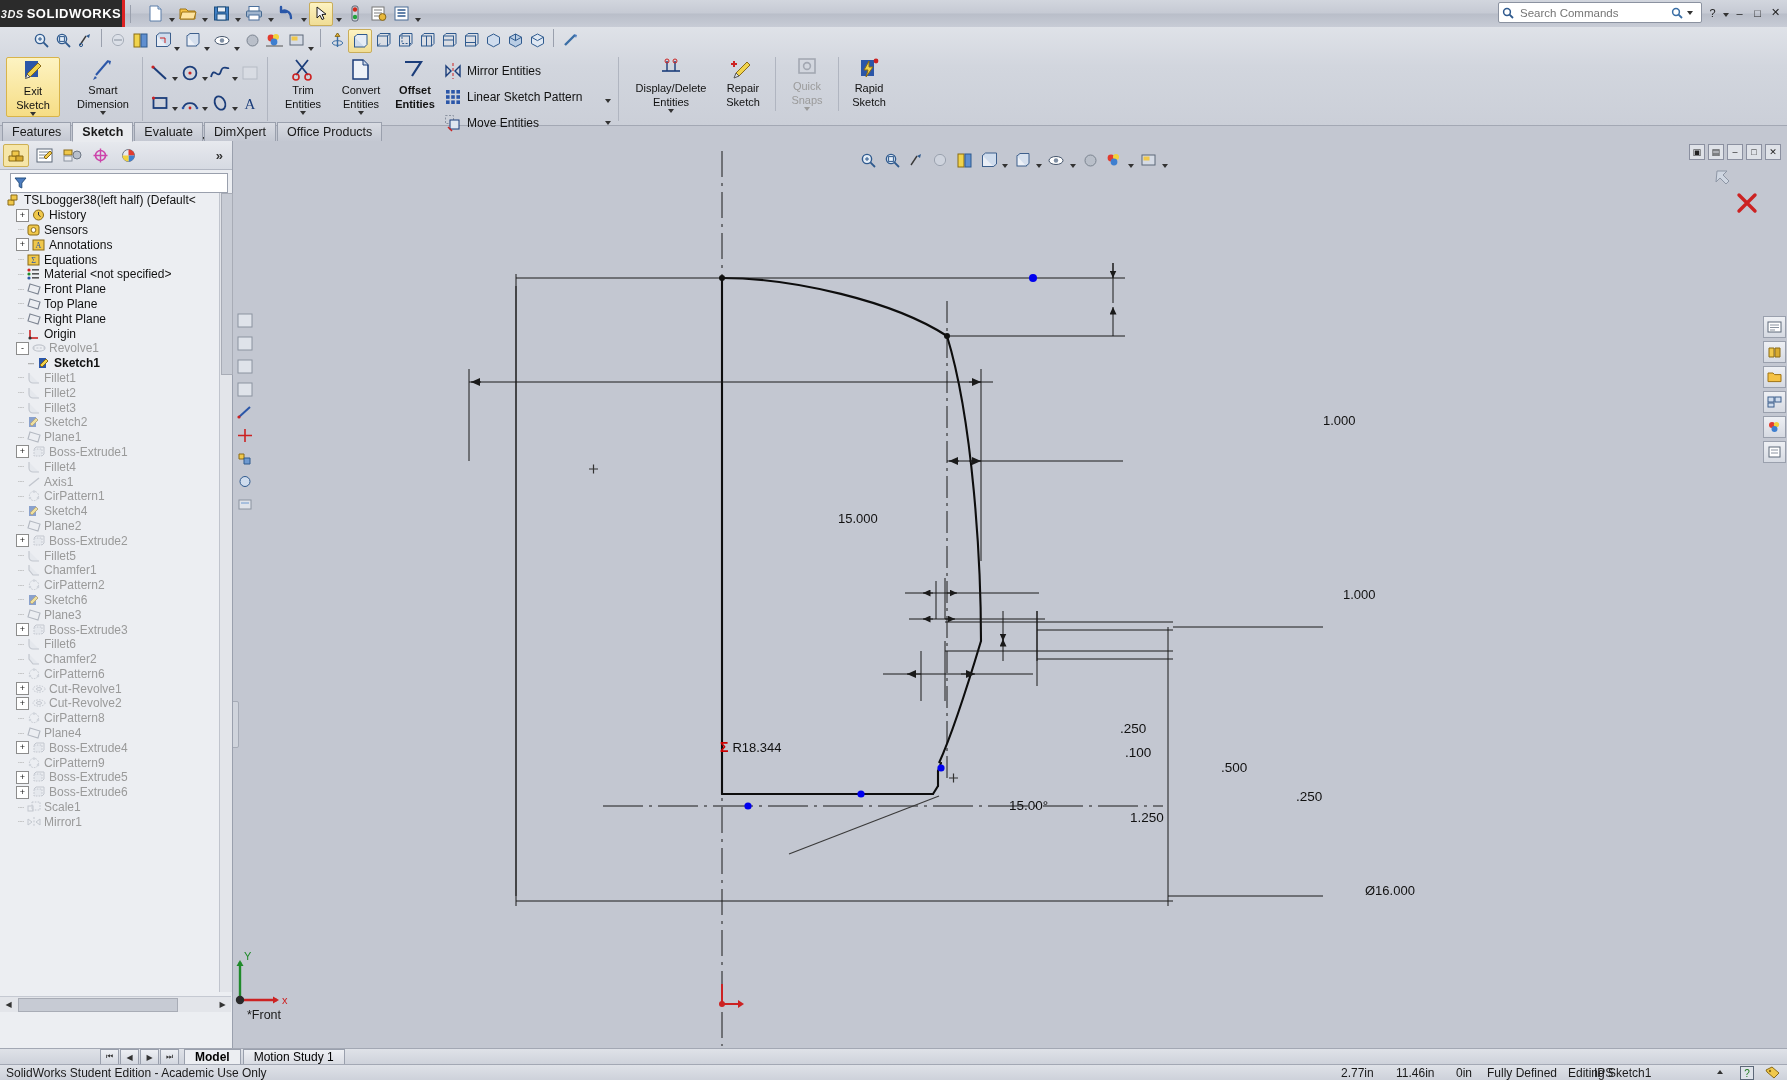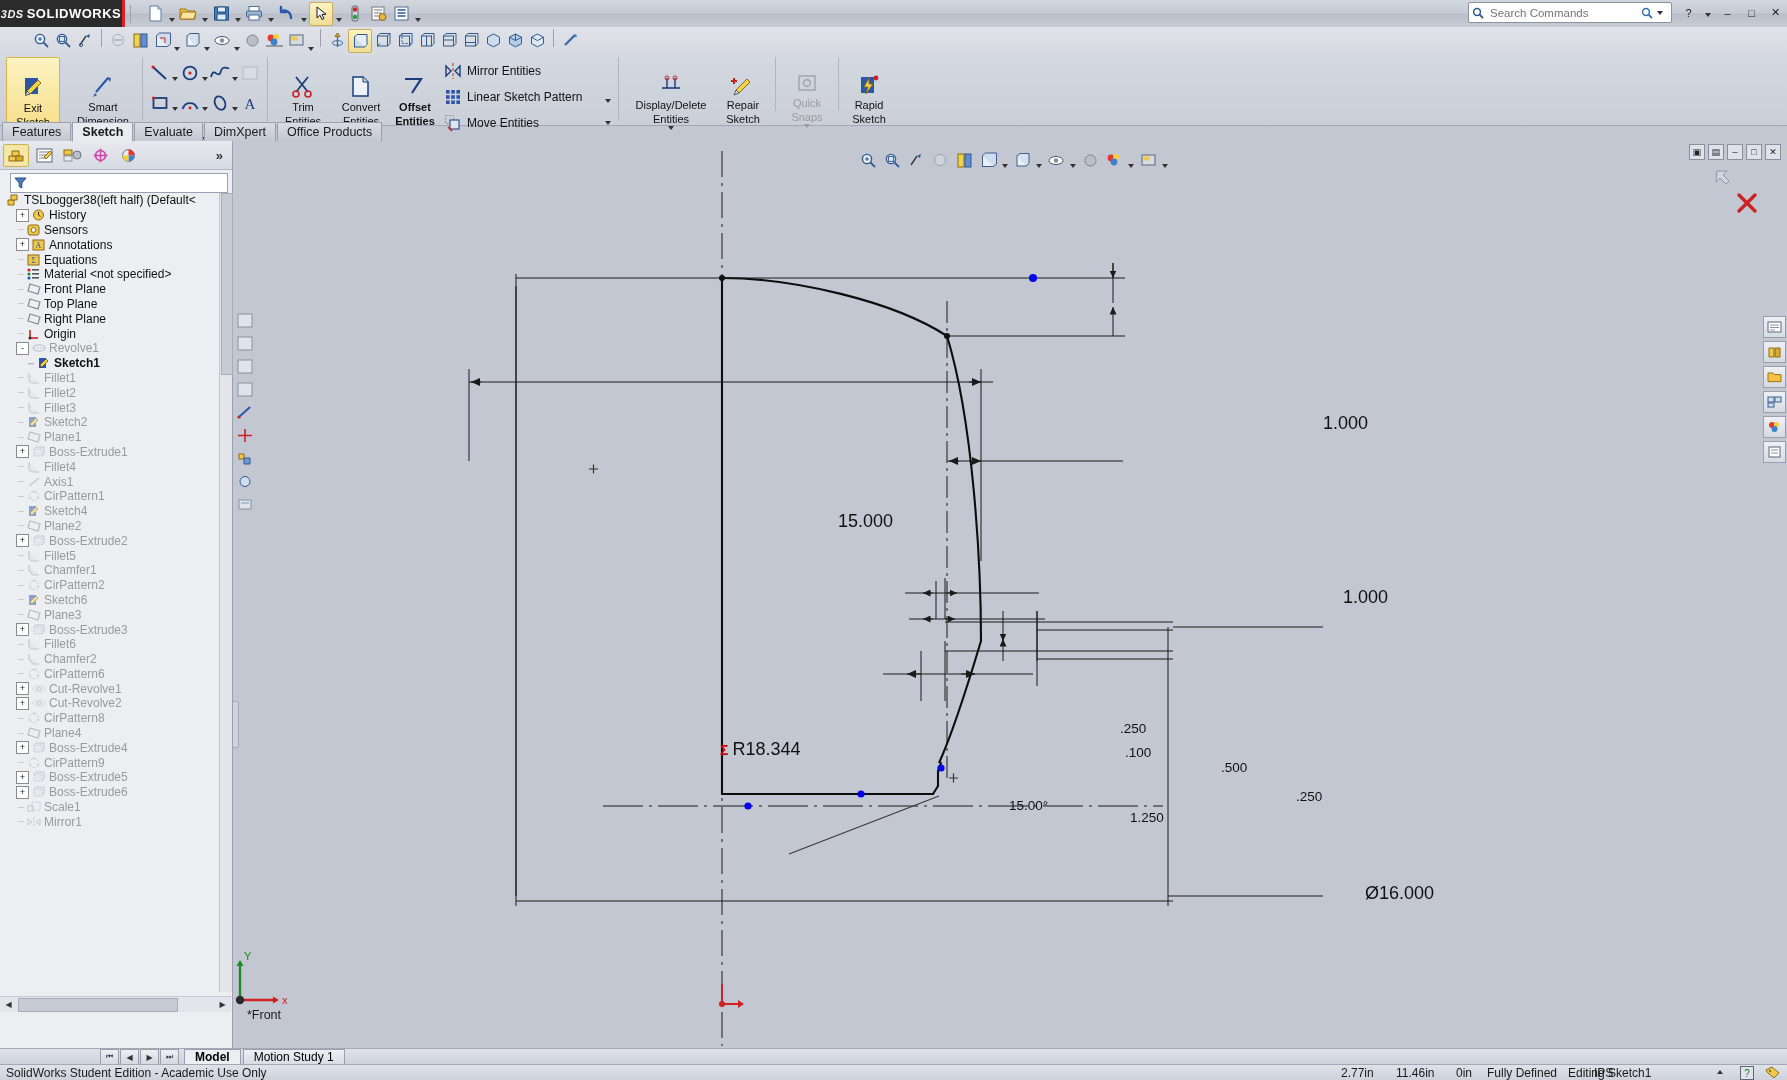--- a/index.html
+++ b/index.html
@@ -31,38 +31,38 @@
   .tb-icons{display:flex;align-items:center;margin-left:8px;gap:1px;}
   .tbi{width:22px;height:22px;display:flex;align-items:center;justify-content:center;position:relative;}
   .tbi svg{display:block;}
   .tbcaret{width:9px;height:22px;display:flex;align-items:flex-end;justify-content:center;padding-bottom:5px;}
   .tbcaret i{border-left:3.5px solid transparent;border-right:3.5px solid transparent;border-top:4px solid #333;display:block;}
   .tsep{width:1px;height:18px;background:#9aa0ad;margin:0 5px;}
   .doc-title{
     position:absolute;left:0;right:0;text-align:center;font-size:13px;color:#111;
     pointer-events:none;
   }
-  .title-right{position:absolute;right:4px;top:2px;display:flex;align-items:center;gap:9px;}
+  .title-right{position:absolute;right:4px;top:2px;display:flex;align-items:center;gap:3px;}
   .searchbox{
     width:196px;height:19px;background:#fff;border:1px solid #8b92a0;border-radius:2px;
     display:flex;align-items:center;padding:0 3px;gap:4px;
   }
   .searchbox input{border:0;outline:0;font-size:11.5px;width:145px;color:#555;font-family:"Liberation Sans",sans-serif;background:transparent;}
   .winbtn{width:15px;height:15px;display:flex;align-items:center;justify-content:center;font-size:11px;color:#222;}
 
   
   .ribbon{
     position:absolute;left:0;top:27px;width:1787px;height:98px;
     background:linear-gradient(to bottom,#dfe2e8 0%,#d2d6de 40%,#cbcfd8 100%);
     border-bottom:1px solid #a3a8b4;
   }
   .cmdgroup{position:absolute;display:flex;align-items:flex-start;}
   .bigbtn{
     width:52px;display:flex;flex-direction:column;align-items:center;
-    font-size:11px;color:#111;line-height:11.5px;text-align:right;padding-top:17px;cursor:default;
+    font-size:11px;color:#111;line-height:11.5px;text-align:right;padding-top:0;cursor:default;
   }
   .bigbtn.sel{background:linear-gradient(to bottom,#fdf3c2,#f6dd85);border:1px solid #d8b44a;border-radius:2px;}
   .bigbtn .lbl{margin-top:2px;}
   .bigbtn .dn{margin-top:1px;border-left:3.5px solid transparent;border-right:3.5px solid transparent;border-top:4px solid #333;}
   .bigbtn.dis{color:#9b9b9b;}
   .smallrow{display:flex;align-items:center;}
   .sbtn{width:22px;height:22px;display:flex;align-items:center;justify-content:center;}
   .scaret{width:8px;height:22px;display:flex;align-items:flex-end;justify-content:center;padding-bottom:6px;}
   .scaret i{border-left:3px solid transparent;border-right:3px solid transparent;border-top:4px solid #333;display:block;}
   .textbtn{display:flex;align-items:center;gap:5px;font-size:12px;color:#111;height:23px;padding-right:4px;}
@@ -150,21 +150,21 @@
   .btab.active{font-weight:bold;background:#eceef2;}
   .statusbar{
     position:absolute;left:0;top:1064px;width:1787px;height:16px;
     background:linear-gradient(to bottom,#dfe2e8,#ccd0d9);border-top:1px solid #a3a8b4;
     display:flex;align-items:center;font-size:12px;color:#1a1a1a;
   }
   .statusbar .sl{margin-left:6px;}
   .statusbar .sitem{position:absolute;margin-left:44px;}
 
   
-  .dimtext{position:absolute;font-family:"Liberation Sans",sans-serif;font-size:18px;color:#111;white-space:nowrap;}
+  .dimtext{position:absolute;font-family:"Liberation Sans",sans-serif;font-size:13px;color:#111;white-space:nowrap;}
   .dimtext.small{font-size:13.5px;}
   svg.sketch{position:absolute;left:0;top:0;width:100%;height:100%;}
 </style>
 </head>
 <body>
 
 <div id="app">
 
   <div class="titlebar">
     <div class="logo">

